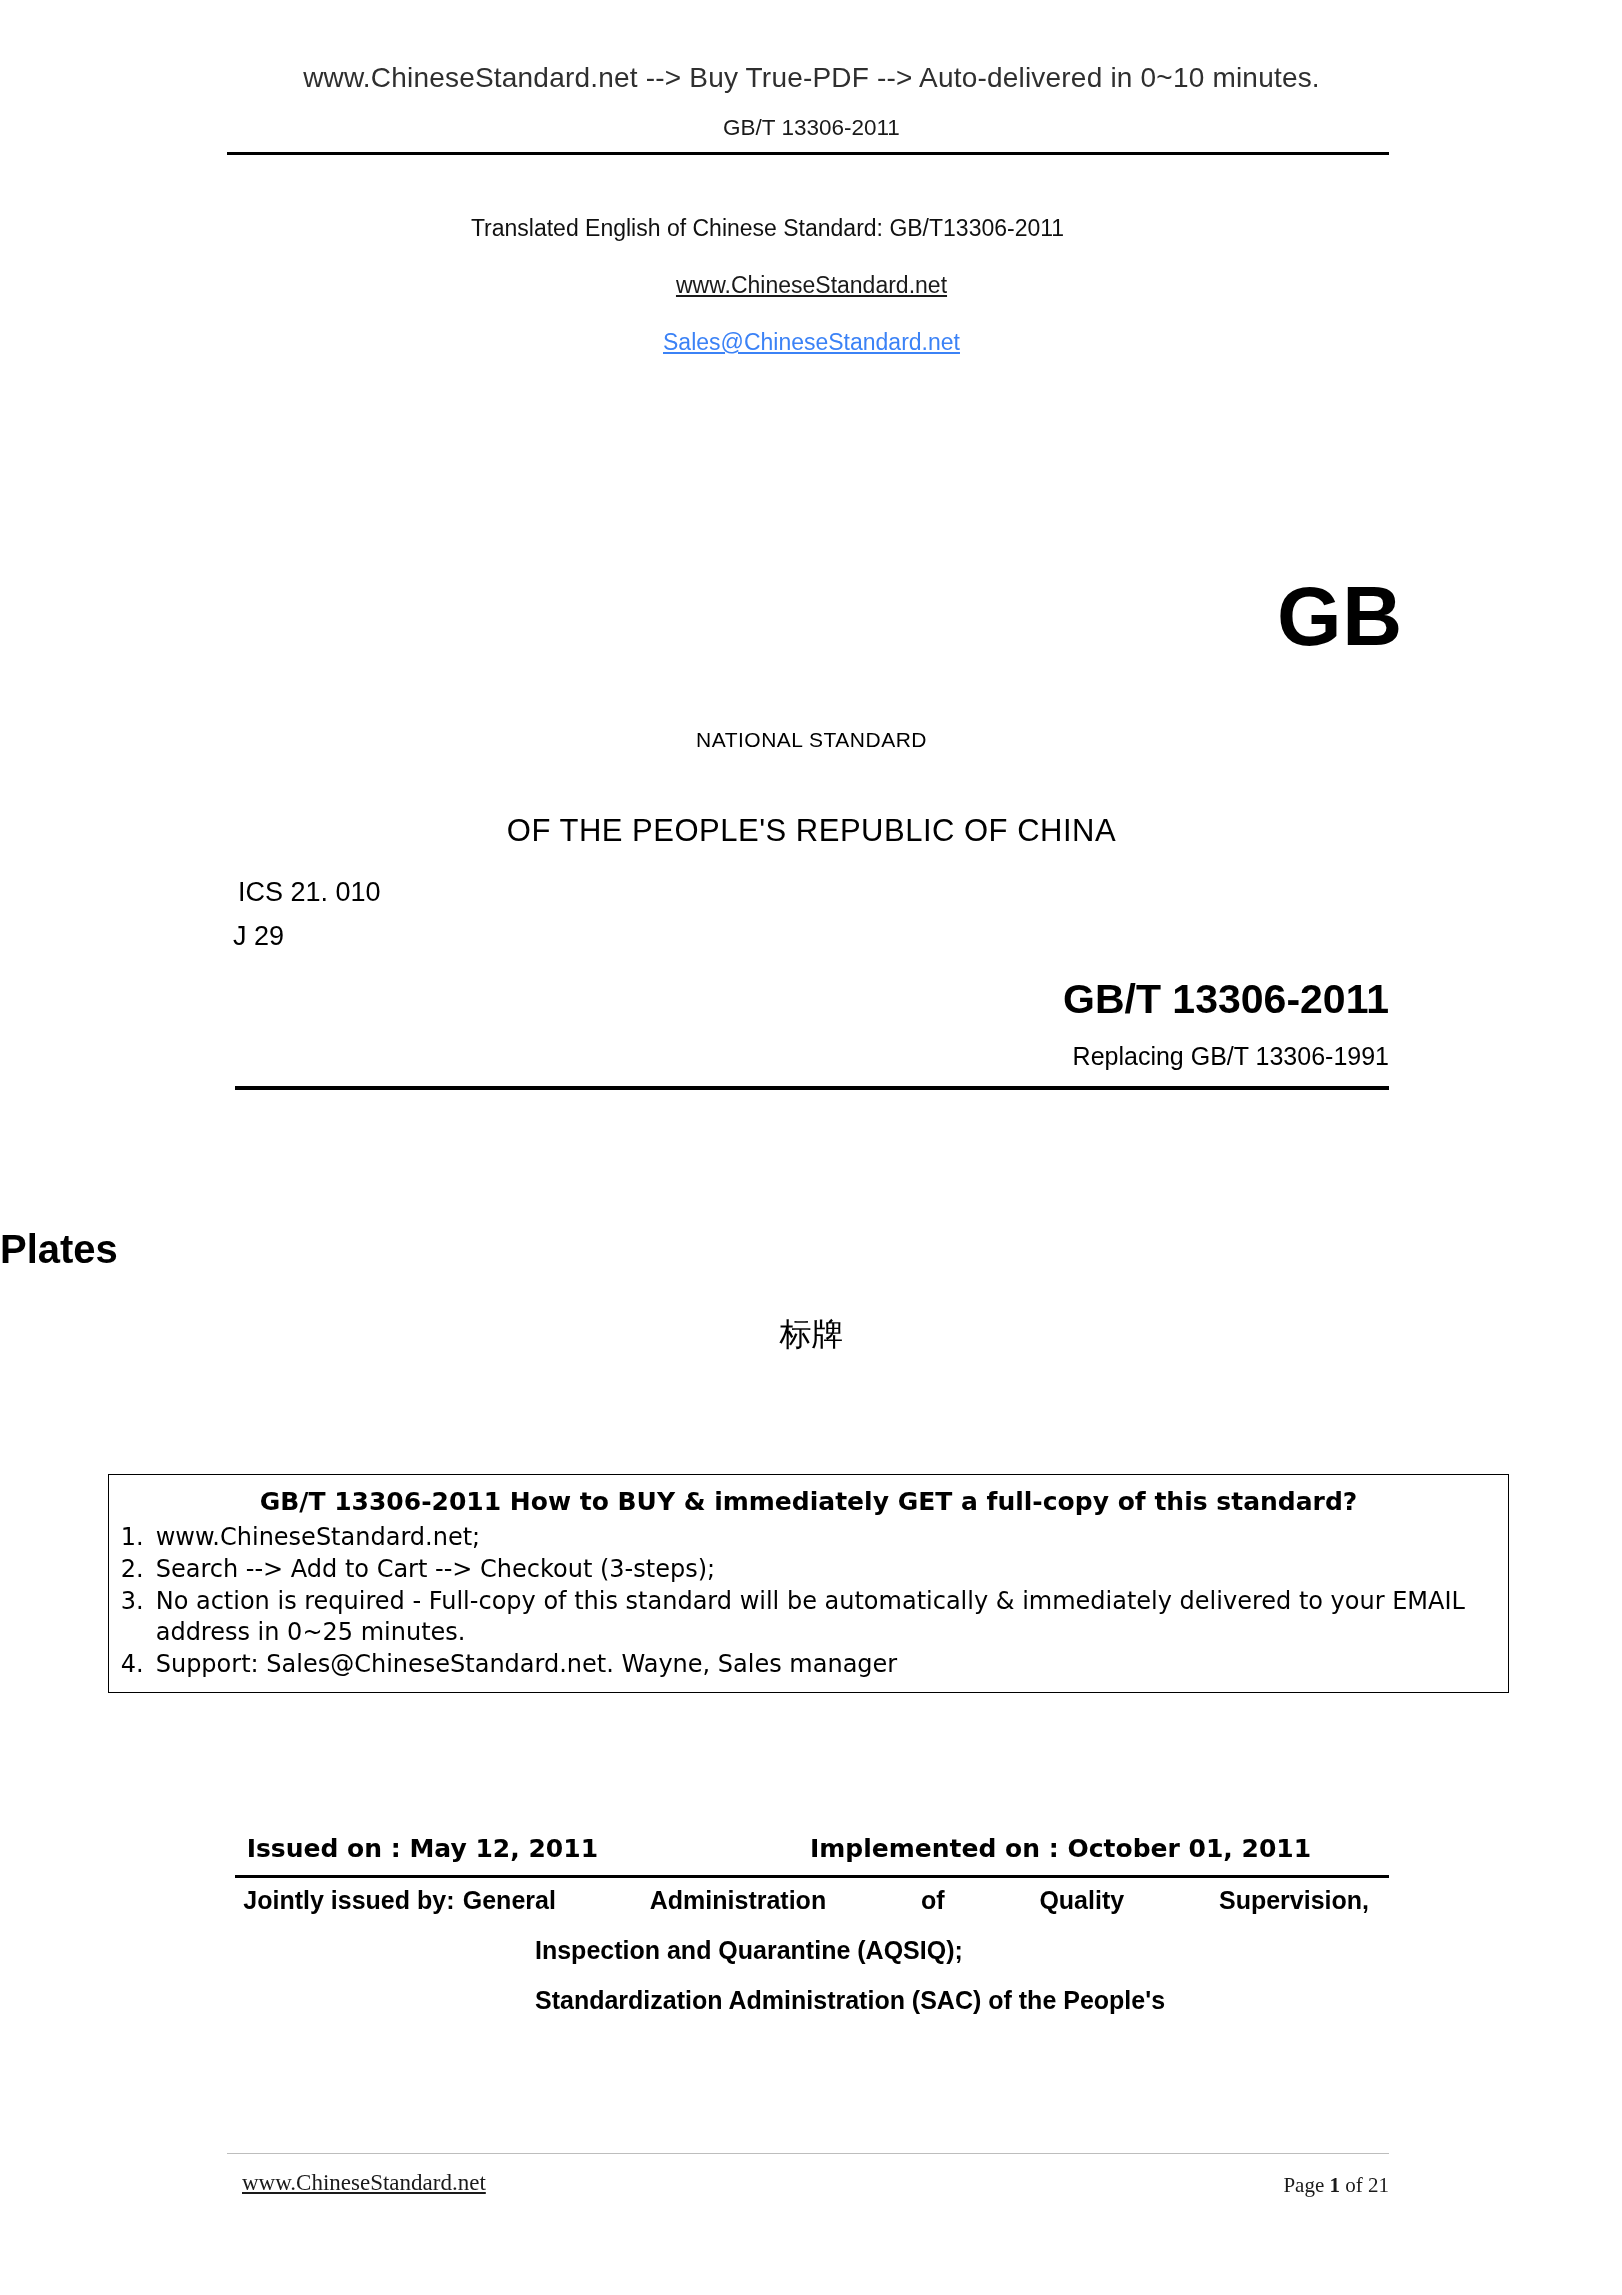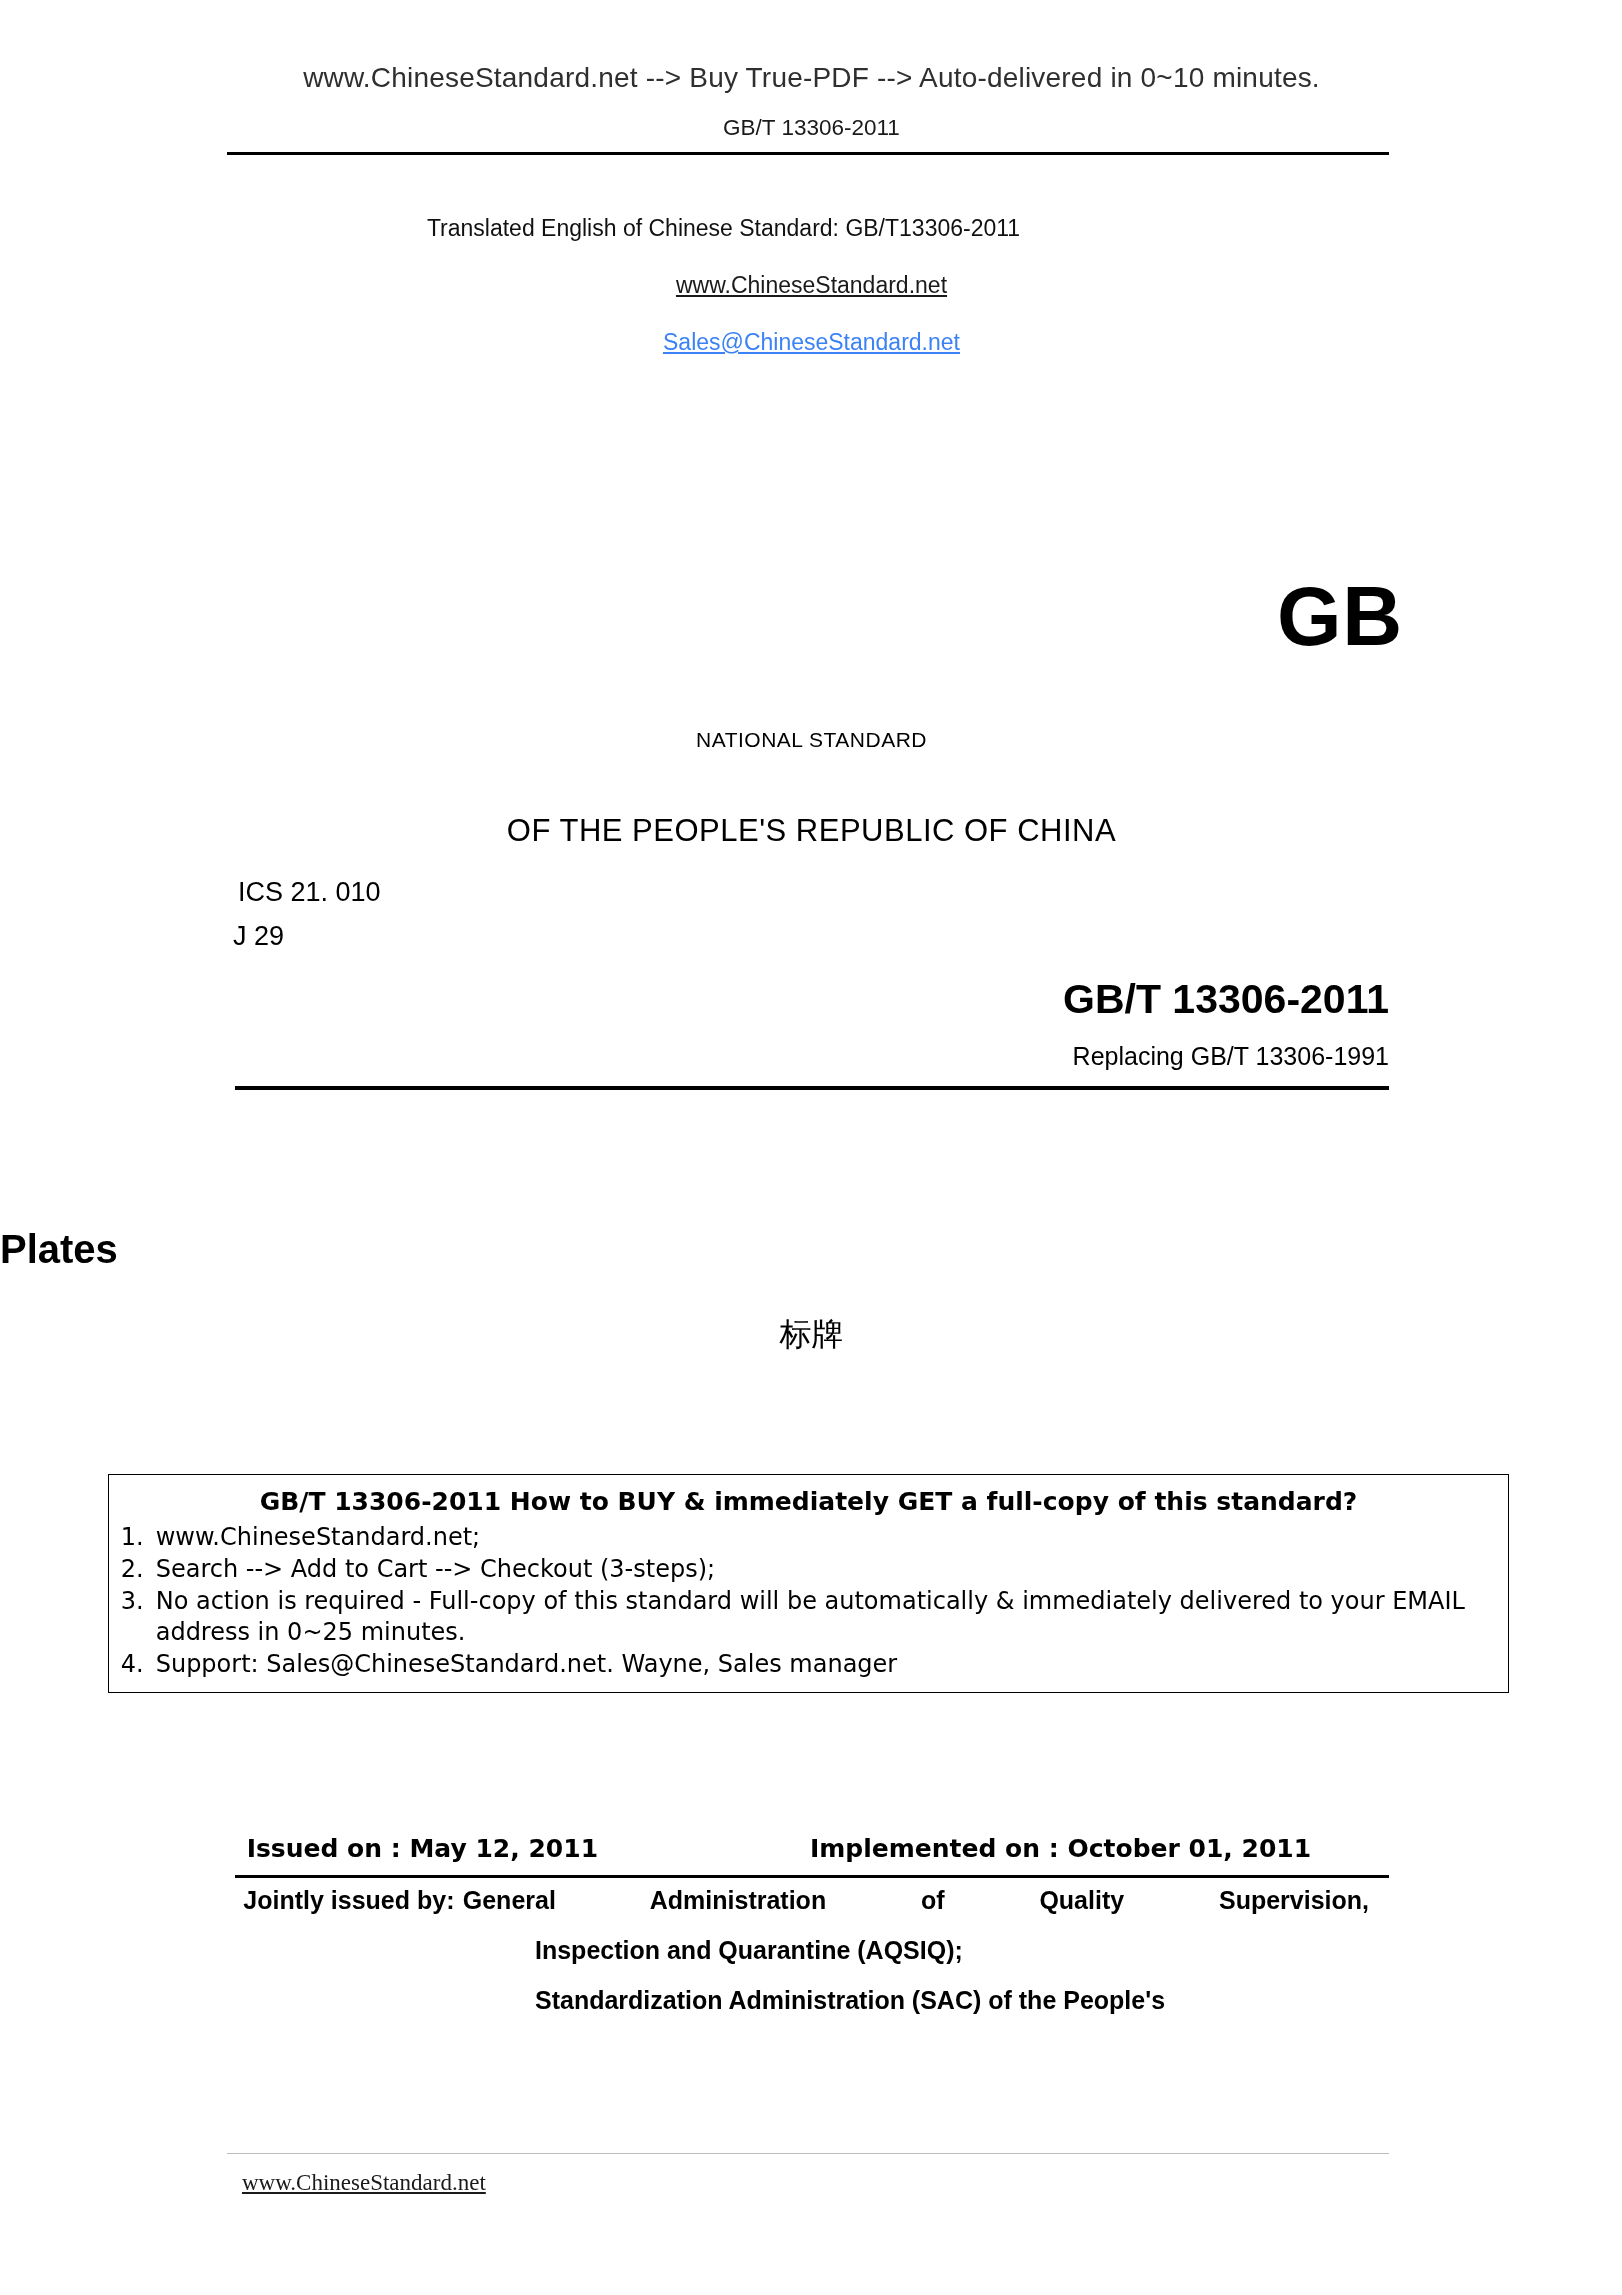--- a/index.html
+++ b/index.html
@@ -51,20 +51,21 @@
 
   
   .translated-line {
     position: absolute;
     top: 215px;
     left: 0;
     width: 1447px;
     text-align: center;
     font-size: 23px;
     color: #111111;
+    padding-left: 44px;
   }
   .site-link {
     position: absolute;
     top: 272px;
     left: 0;
     width: 1623px;
     text-align: center;
     font-size: 23px;
     color: #1a1a1a;
   }
@@ -349,15 +350,18 @@
     <div class="jointly-line1">
       <span class="jointly-label">Jointly issued by:</span>
       <span class="jointly-just">General   Administration   of   Quality   Supervision,</span>
     </div>
     <div class="jointly-line">Inspection and Quarantine (AQSIQ);</div>
     <div class="jointly-line">Standardization Administration (SAC) of the People's</div>
   </div>
 
   <div class="footer-rule"></div>
   <div class="footer-left">www.ChineseStandard.net</div>
+  <div class="footer-right">
+    <span>Page </span><b>1</b><span> of 21</span>
+  </div>
 
 </div>
 
 
 </body></html>

